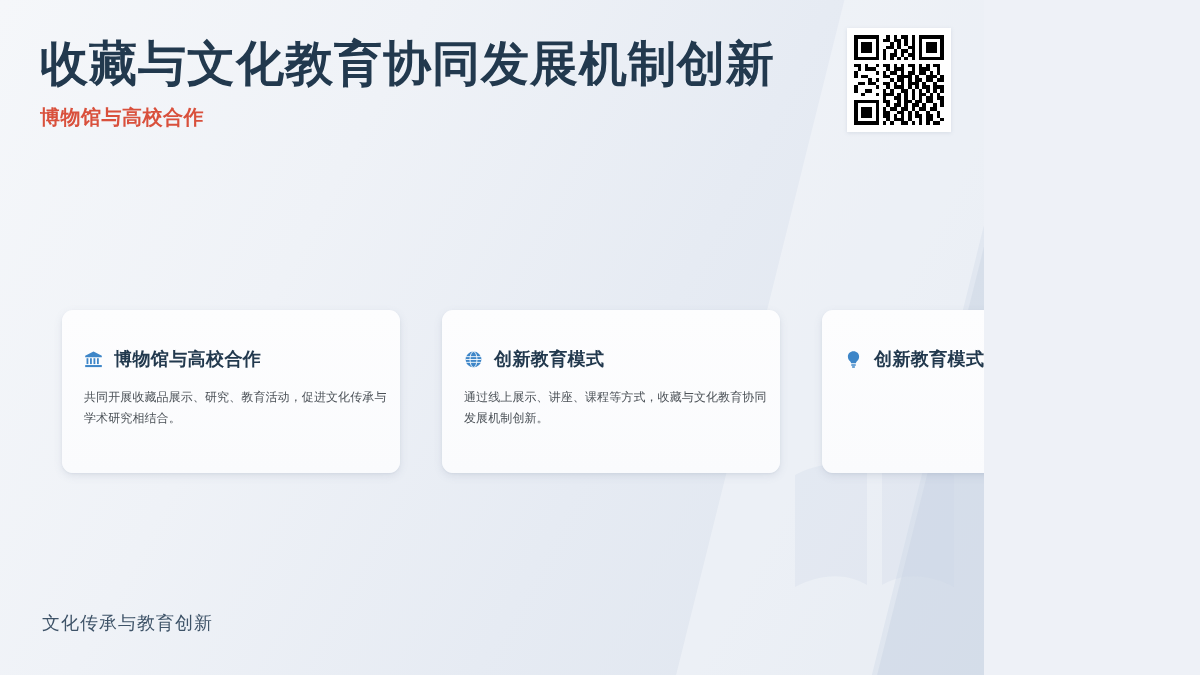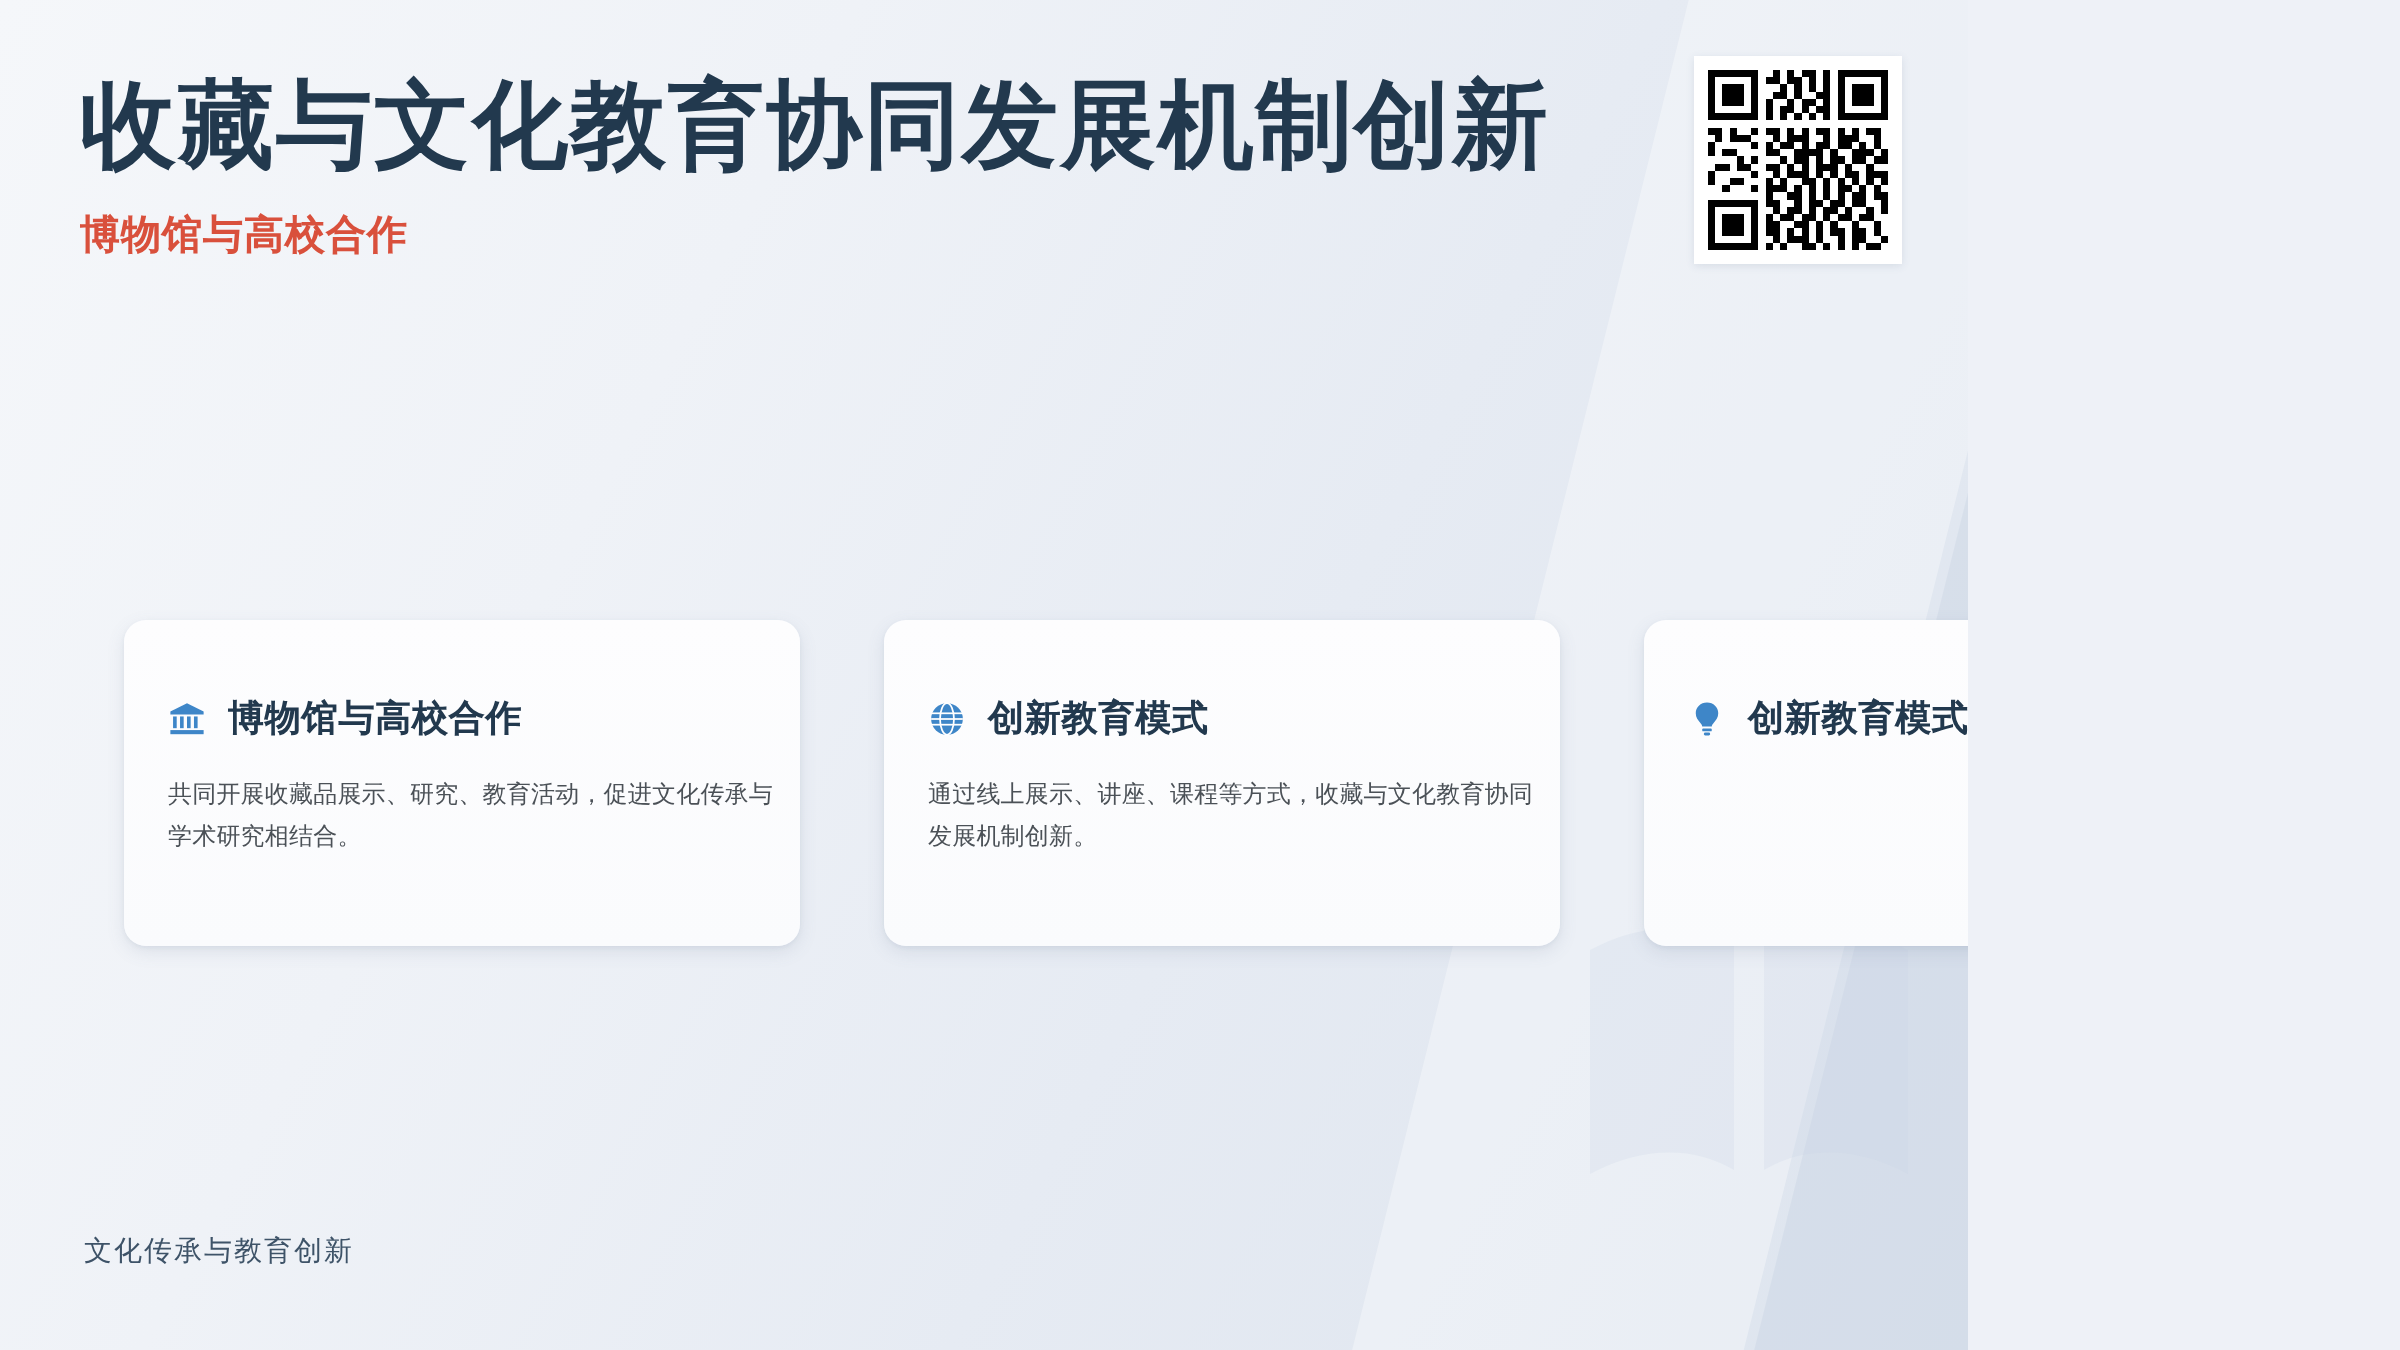--- a/index.html
+++ b/index.html
@@ -111,21 +111,21 @@
     font-size:12px;
     line-height:1.72;
     color:#4b5157;
     letter-spacing:.1px;
   }
 
   
   .footer {
     position:absolute;
     left:42px; bottom:40px;
-    font-size:14px;
+    font-size:18px;
     color:#3e5368;
     letter-spacing:1px;
   }
 </style>
 </head>
 <body>
 
 <div class="slide">
 
   <div class="diag-band a"></div>

